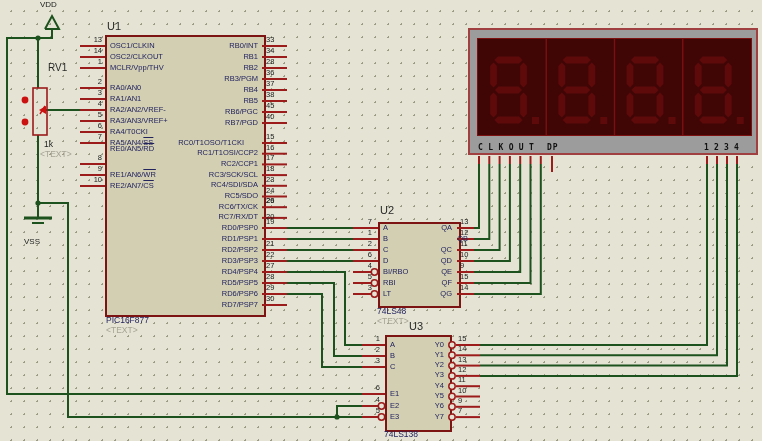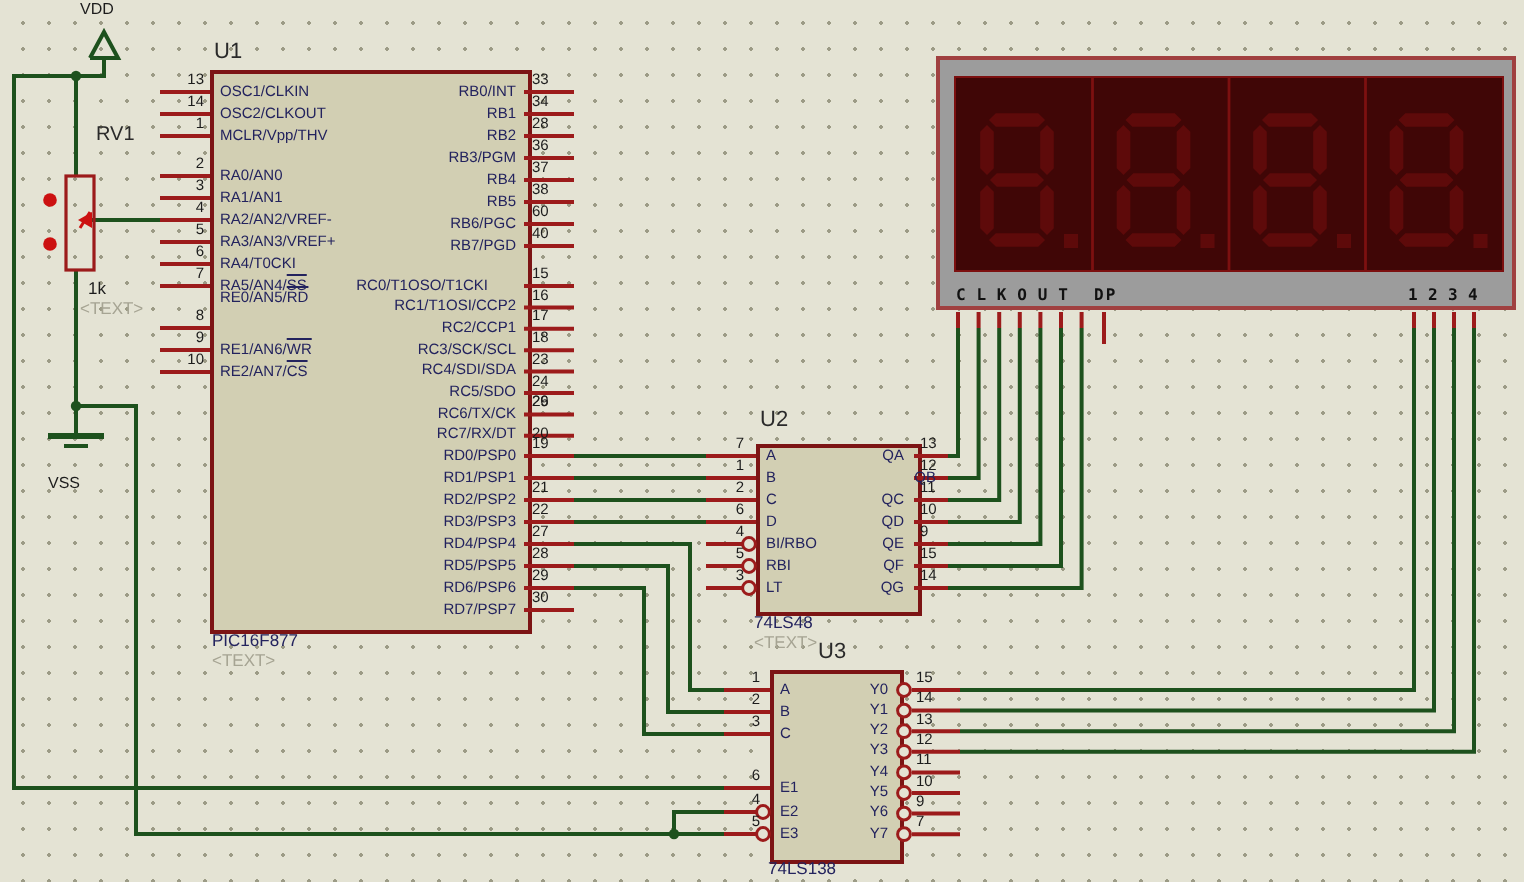--- a/index.html
+++ b/index.html
@@ -259,21 +259,21 @@
       <div class="lbl num" style="left:266px;top:47px">34</div>
       <div class="lbl pname right" style="left:120px;width:138px;top:52.5px">RB1</div>
       <div class="lbl num" style="left:266px;top:58px">28</div>
       <div class="lbl pname right" style="left:120px;width:138px;top:63.5px">RB2</div>
       <div class="lbl num" style="left:266px;top:69px">36</div>
       <div class="lbl pname right" style="left:120px;width:138px;top:74.5px">RB3/PGM</div>
       <div class="lbl num" style="left:266px;top:80px">37</div>
       <div class="lbl pname right" style="left:120px;width:138px;top:85.5px">RB4</div>
       <div class="lbl num" style="left:266px;top:91px">38</div>
       <div class="lbl pname right" style="left:120px;width:138px;top:96.5px">RB5</div>
-      <div class="lbl num" style="left:266px;top:102px">60</div>
+      <div class="lbl num" style="left:266px;top:102px">45</div>
       <div class="lbl pname right" style="left:120px;width:138px;top:107.5px">RB6/PGC</div>
       <div class="lbl num" style="left:266px;top:113px">40</div>
       <div class="lbl pname right" style="left:120px;width:138px;top:118.5px">RB7/PGD</div>
       <div class="lbl num" style="left:266px;top:133px">15</div>
       <div class="lbl pname right" style="left:120px;width:124px;top:138.5px">RC0/T1OSO/T1CKI</div>
       <div class="lbl num" style="left:266px;top:143.7px">16</div>
       <div class="lbl pname right" style="left:120px;width:138px;top:149.2px">RC1/T1OSI/CCP2</div>
       <div class="lbl num" style="left:266px;top:154.4px">17</div>
       <div class="lbl pname right" style="left:120px;width:138px;top:159.9px">RC2/CCP1</div>
       <div class="lbl num" style="left:266px;top:165.1px">18</div>

